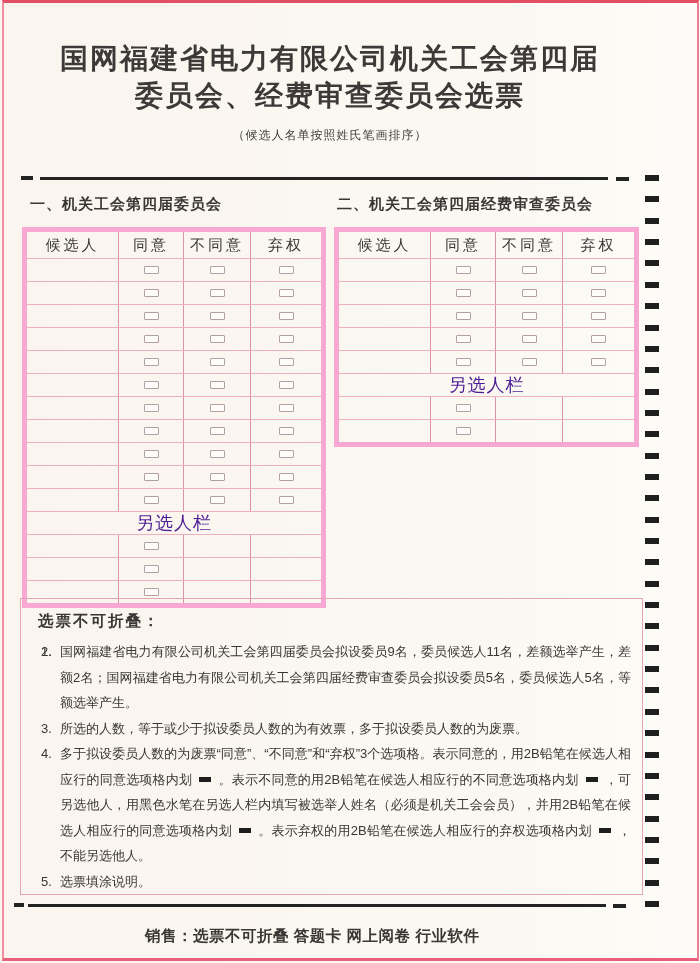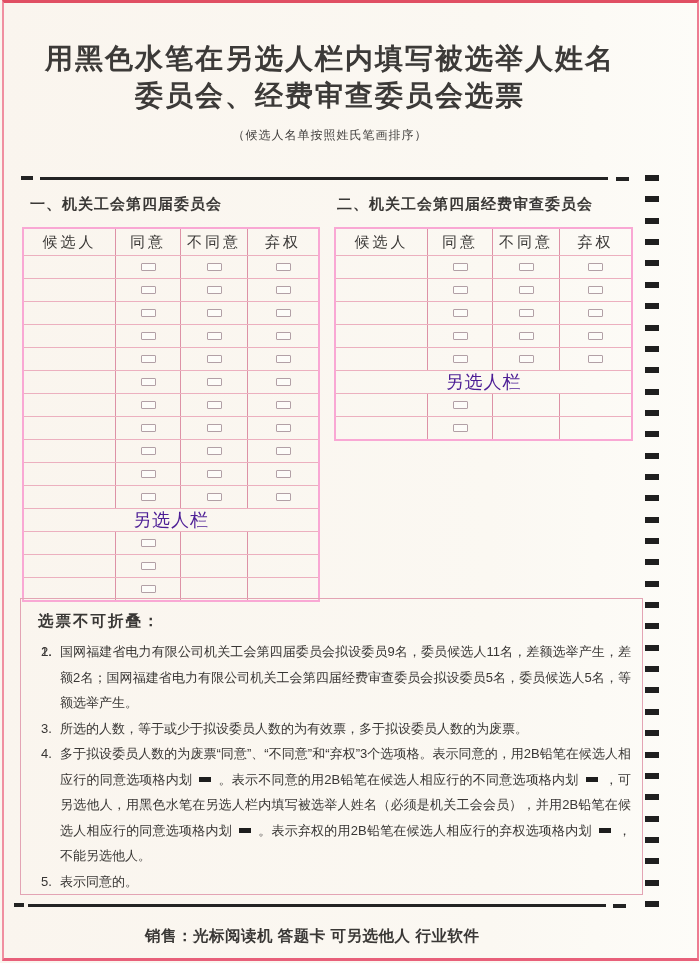--- a/index.html
+++ b/index.html
@@ -17,21 +17,21 @@
   }
   .title{position:absolute;left:0;width:660px;text-align:center;font-weight:bold;color:#3c3a38;}
   .t1line{top:40px;font-size:28px;letter-spacing:2px;}
   .t2line{top:77px;font-size:28px;letter-spacing:2px;}
   .subtitle{position:absolute;left:0;top:127px;width:660px;text-align:center;font-size:12px;letter-spacing:1px;color:#403e3c;}
   .bar{position:absolute;background:#232323;}
   .sec-h{position:absolute;top:195px;font-size:15px;font-weight:bold;letter-spacing:1px;color:#3a3836;text-align:center;}
   .sec1{left:30px;}
   .sec2{left:337px;}
 
-  .ballot-table{position:absolute;top:227px;border:2px solid #f9a8d4;}
+  .ballot-table{position:absolute;top:227px;border:5px solid #f9a8d4;}
   .tbl-left{left:22px;width:294px;}
   .tbl-right{left:334px;width:295px;}
   .trow{display:flex;border-top:1px solid #ecb0bf;height:22px;}
   .trow.thead{border-top:none;height:26px;}
   .tcell{border-left:1px solid #dd92a6;display:flex;align-items:center;justify-content:center;box-sizing:border-box;}
   .tcell:first-child{border-left:none;}
   .c0{width:91px;}.c1{width:65px;}.c2{width:67px;}.c3{flex:1;}
   .th{font-size:15px;letter-spacing:3px;color:#3a3836;}
   .altcell{width:100%;font-size:18px;letter-spacing:1px;color:#4c1d95;}
   .bubble{width:13px;height:6px;border:1px solid #b2a0a6;border-radius:1px;background:#fdfcf9;}
@@ -47,21 +47,21 @@
 
   .omr-col{position:absolute;left:645px;top:0;width:14px;height:963px;}
   .omr-mark{position:absolute;left:0;width:14px;height:6px;background:#1f1f1f;}
 </style>
 </head>
 <body>
 
 <div>
   <div class="frame"></div>
 
-  <div class="title t1line">用黑色水笔在另选人栏内填写被选举人姓名</div>
+  <div class="title t1line">国网福建省电力有限公司机关工会第四届</div>
   <div class="title t2line">委员会、经费审查委员会选票</div>
   <div class="subtitle">（候选人名单按照姓氏笔画排序）</div>
 
   <div class="bar" style="left:21px;top:176px;width:12px;height:4px;"></div>
   <div class="bar" style="left:40px;top:177px;width:568px;height:3px;"></div>
   <div class="bar" style="left:616px;top:177px;width:13px;height:4px;"></div>
 
   <div class="sec-h sec1">一、机关工会第四届委员会</div>
   <div class="sec-h sec2">二、机关工会第四届经费审查委员会</div>
 
@@ -333,30 +333,30 @@
       <div class="inst-item">
         <span class="inst-num">3.</span>
         <span>所选的人数，等于或少于拟设委员人数的为有效票，多于拟设委员人数的为废票。</span>
       </div>
       <div class="inst-item">
         <span class="inst-num">4.</span>
         <span>多于拟设委员人数的为废票“同意”、“不同意”和“弃权”3个选项格。表示同意的，用2B铅笔在候选人相应行的同意选项格内划</span><span class="mk"></span><span>。表示不同意的用2B铅笔在候选人相应行的不同意选项格内划</span><span class="mk"></span><span>，可另选他人，用黑色水笔在另选人栏内填写被选举人姓名（必须是机关工会会员），并用2B铅笔在候选人相应行的同意选项格内划</span><span class="mk"></span><span>。表示弃权的用2B铅笔在候选人相应行的弃权选项格内划</span><span class="mk"></span><span>，不能另选他人。</span>
       </div>
       <div class="inst-item">
         <span class="inst-num">5.</span>
-        <span>表示同意的。</span>
+        <span>选票填涂说明。</span>
       </div>
     </div>
   </div>
 
   <div class="bar" style="left:14px;top:903px;width:10px;height:4px;"></div>
   <div class="bar" style="left:28px;top:904px;width:578px;height:3px;"></div>
   <div class="bar" style="left:613px;top:904px;width:13px;height:4px;"></div>
 
-  <div class="footer">销售：光标阅读机 答题卡 可另选他人 行业软件</div>
+  <div class="footer">销售：选票不可折叠 答题卡 网上阅卷 行业软件</div>
 
   <div class="omr-col">
       <div class="omr-mark" style="top:175.0px;background:#1f1f1f"></div>
       <div class="omr-mark" style="top:196.3px;background:#1f1f1f"></div>
       <div class="omr-mark" style="top:217.7px;background:#1f1f1f"></div>
       <div class="omr-mark" style="top:239.1px;background:#1f1f1f"></div>
       <div class="omr-mark" style="top:260.4px;background:#1f1f1f"></div>
       <div class="omr-mark" style="top:281.8px;background:#1f1f1f"></div>
       <div class="omr-mark" style="top:303.1px;background:#1f1f1f"></div>
       <div class="omr-mark" style="top:324.5px;background:#1f1f1f"></div>

